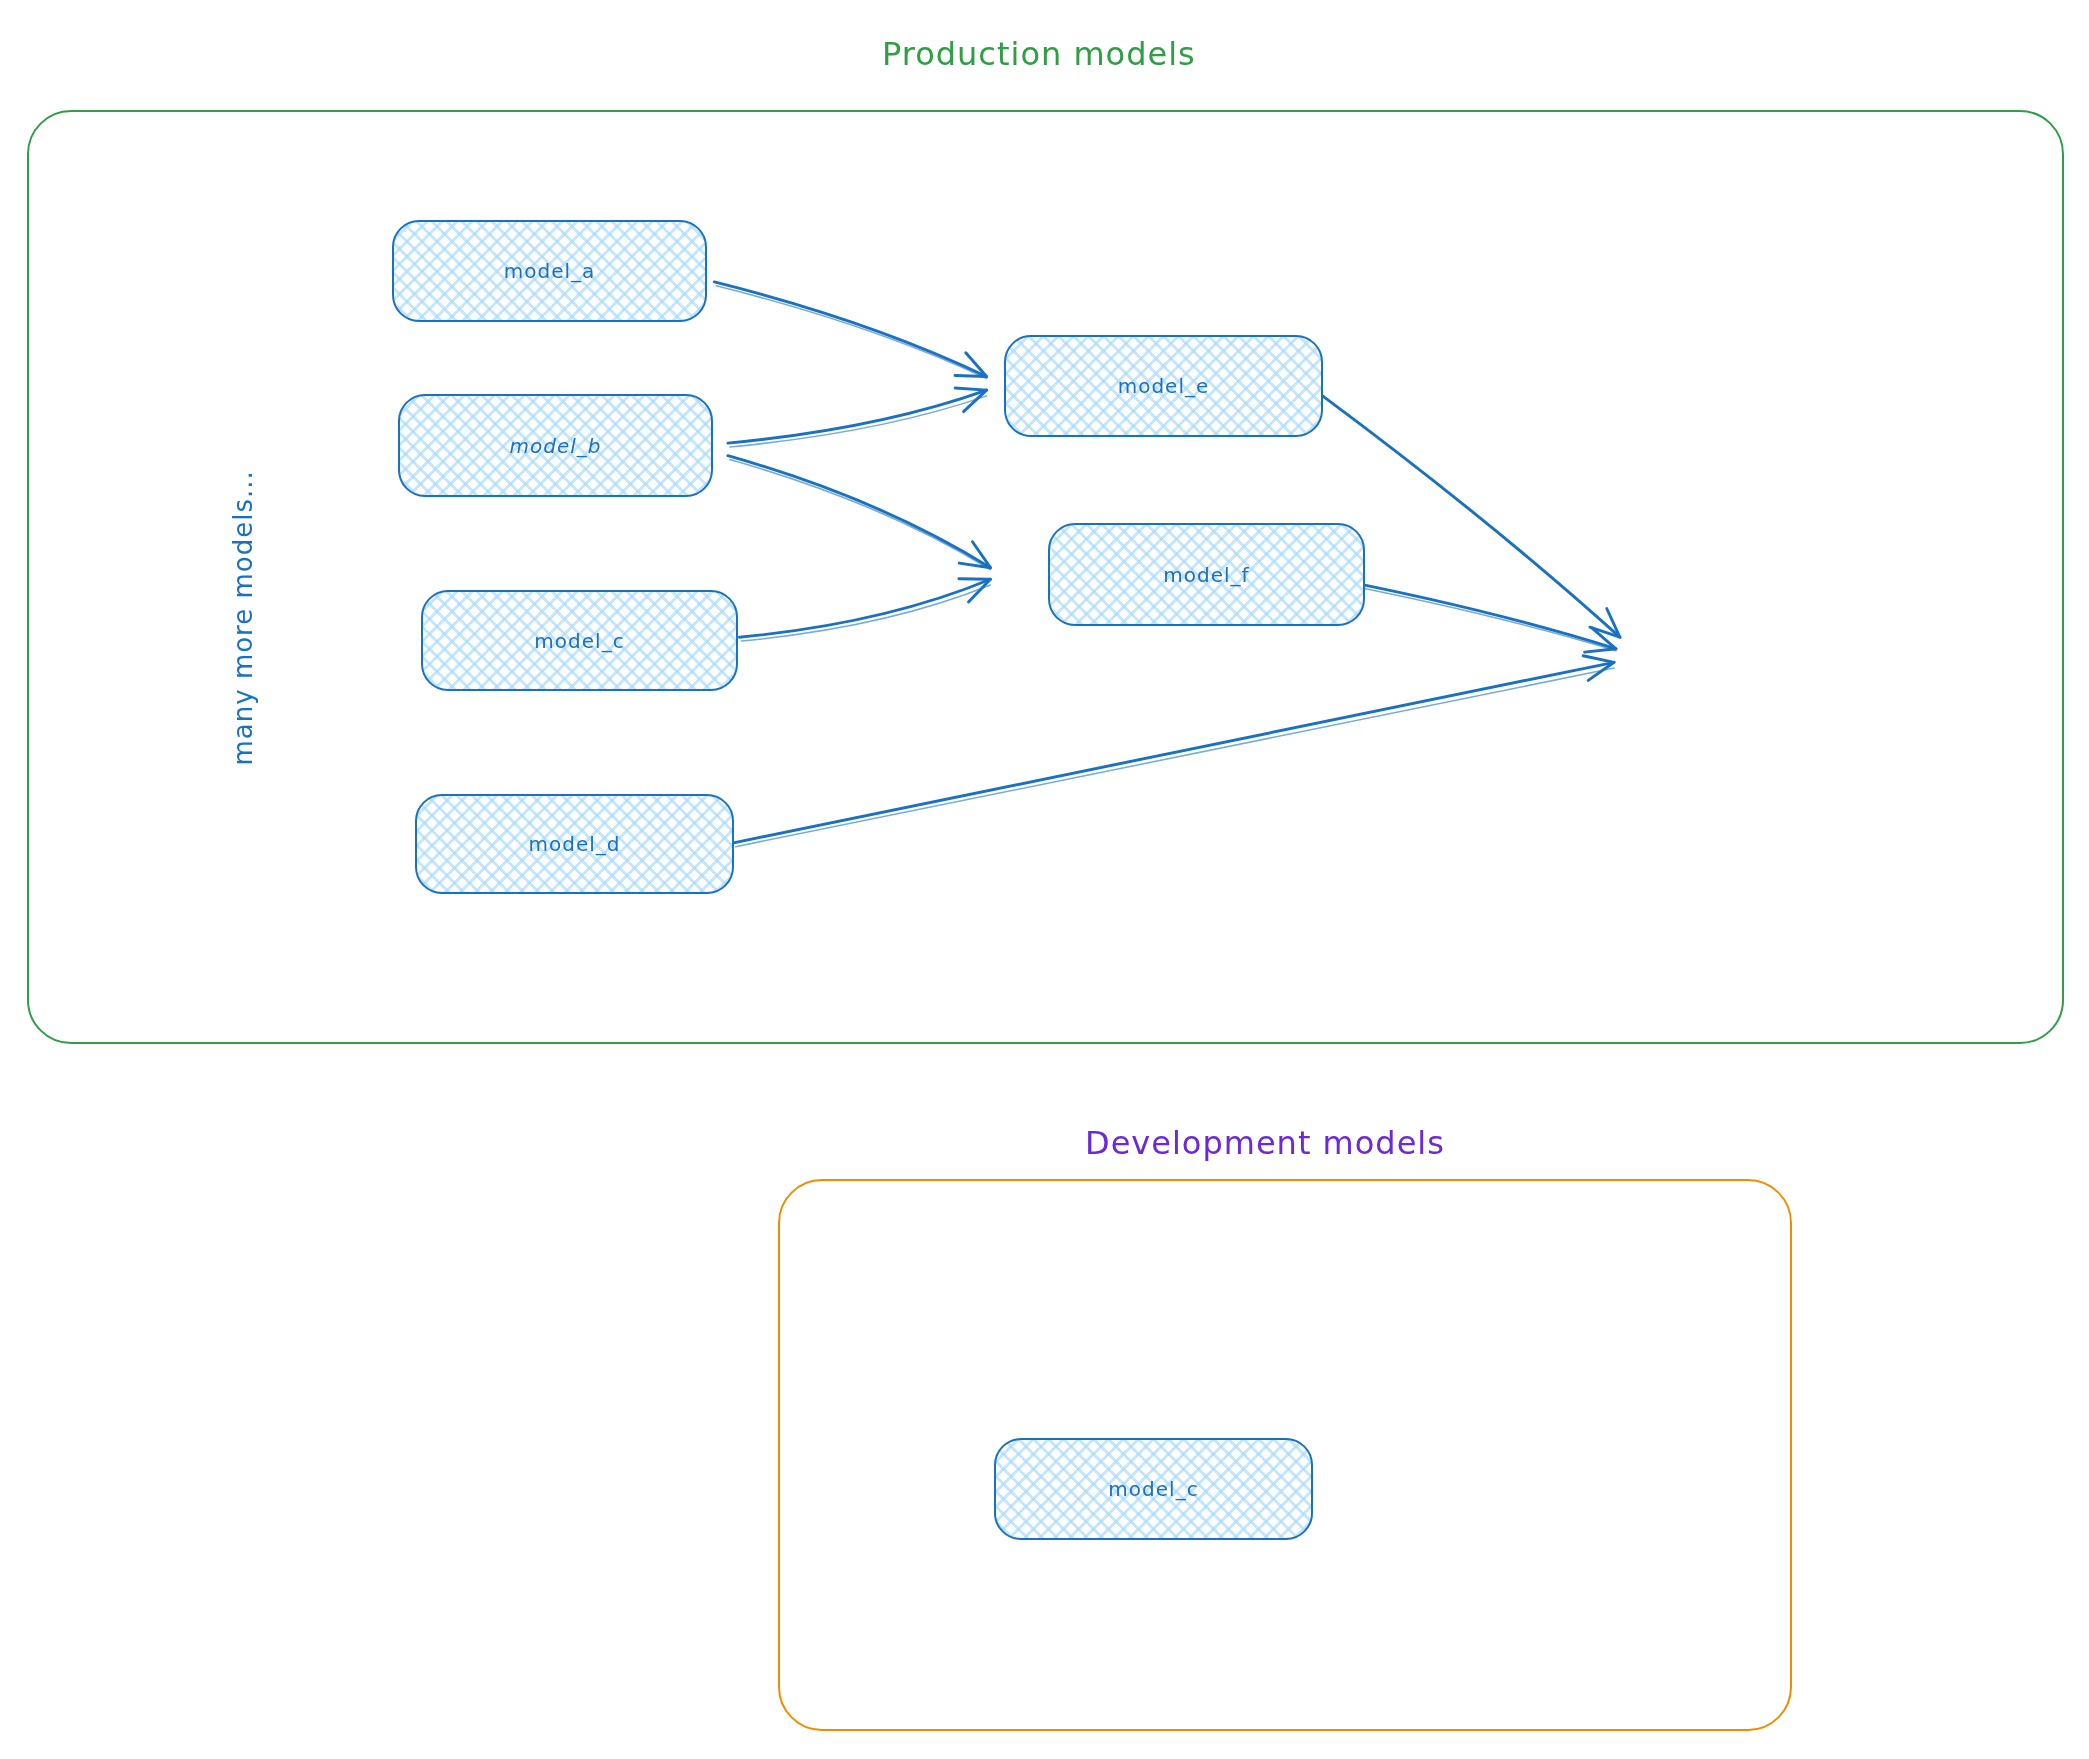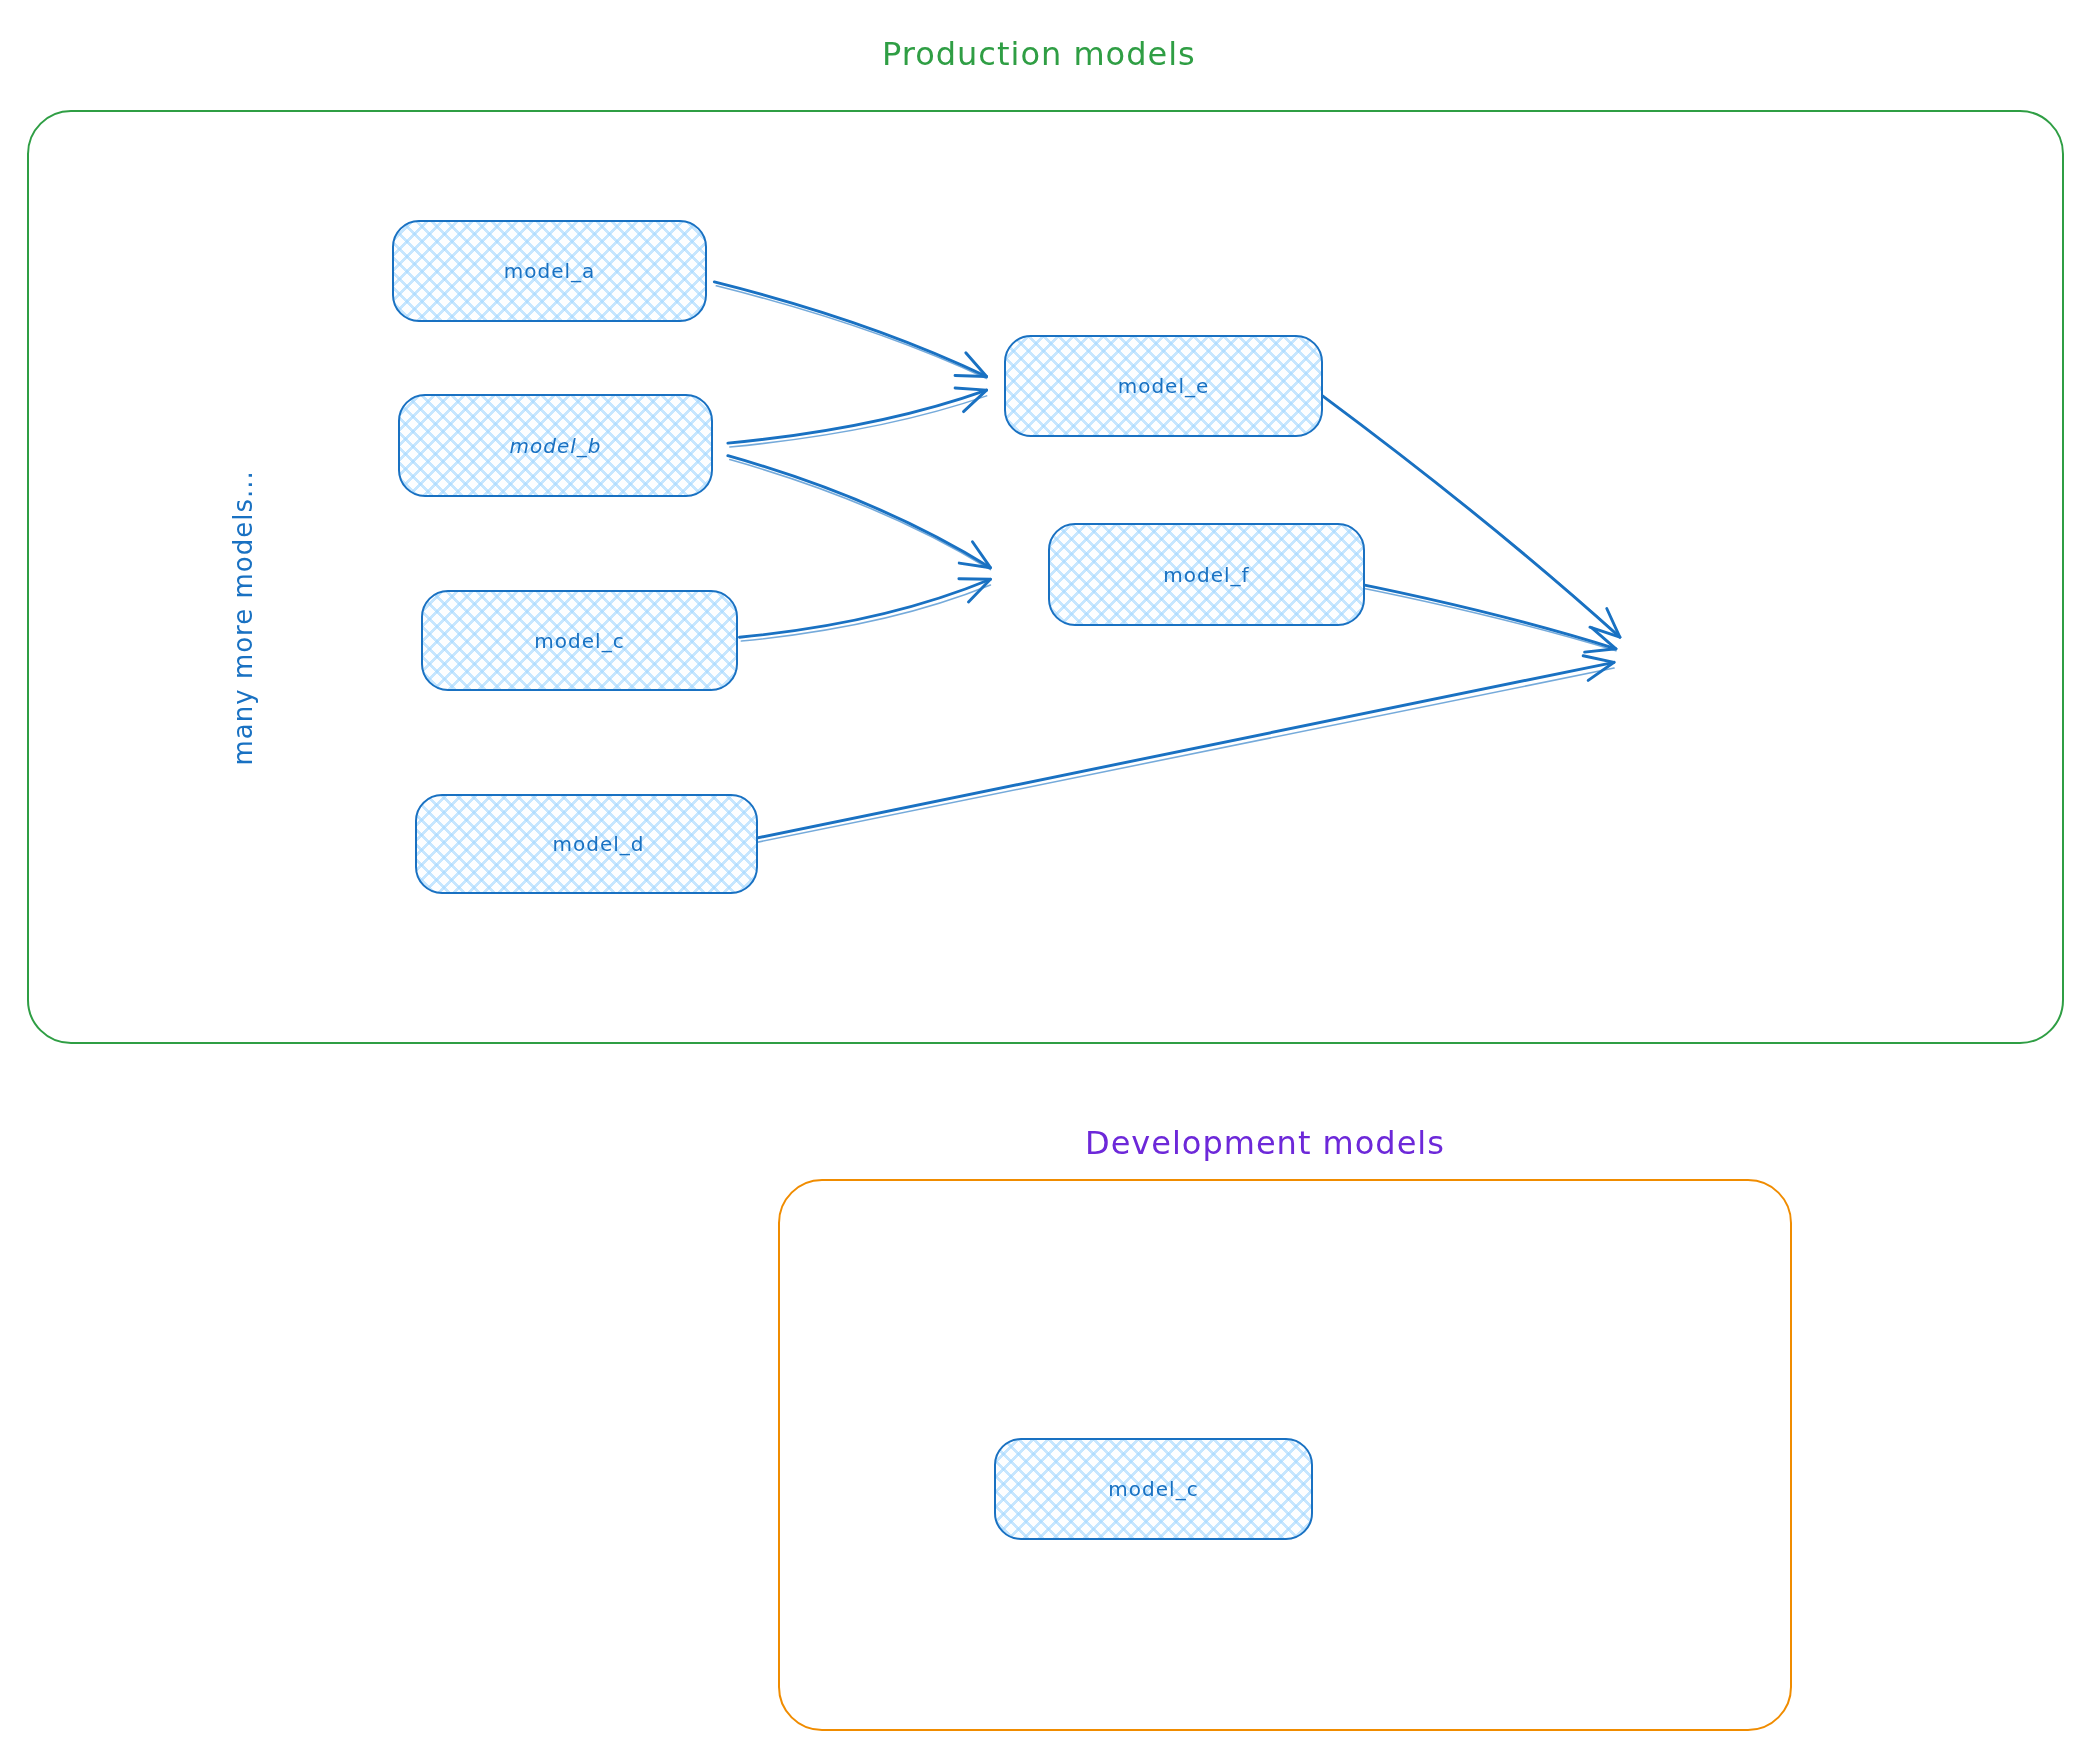--- a/index.html
+++ b/index.html
@@ -46,21 +46,21 @@
   }
   .node-label {
     color: #1971c2;
     font-size: 20px;
     letter-spacing: 1px;
     white-space: nowrap;
   }
   .node-a { left: 392px; top: 220px; width: 311px; height: 98px; }
   .node-b { left: 398px; top: 394px; width: 311px; height: 99px; font-style: italic; }
   .node-c { left: 421px; top: 590px; width: 313px; height: 97px; }
-  .node-d { left: 415px; top: 794px; width: 315px; height:  96px; padding-left: 24px; }
+  .node-d { left: 415px; top: 794px; width: 315px; height:  96px; }
   .node-e { left: 1004px; top: 335px; width: 315px; height: 98px; }
   .node-f { left: 1036px; top: 523px; width: 313px; height: 99px; margin-left: 12px; }
   .node-g { left: 1634px; top: 610px; width: 319px; height: 98px; }
   .node-c-dev { left: 994px; top: 1438px; width: 315px; height: 98px; }
   .side-label {
     position: absolute;
     left: 98px; top: 605px; width: 290px; height: 31px;
     transform: rotate(-90deg);
     transform-origin: center center;
     color: #1971c2;

